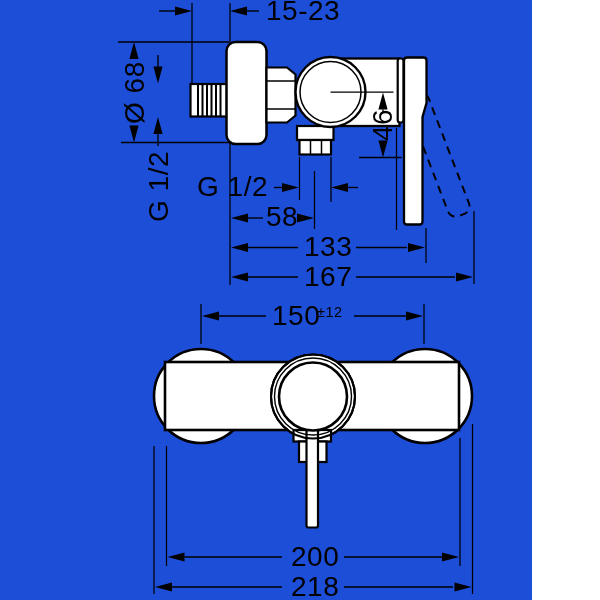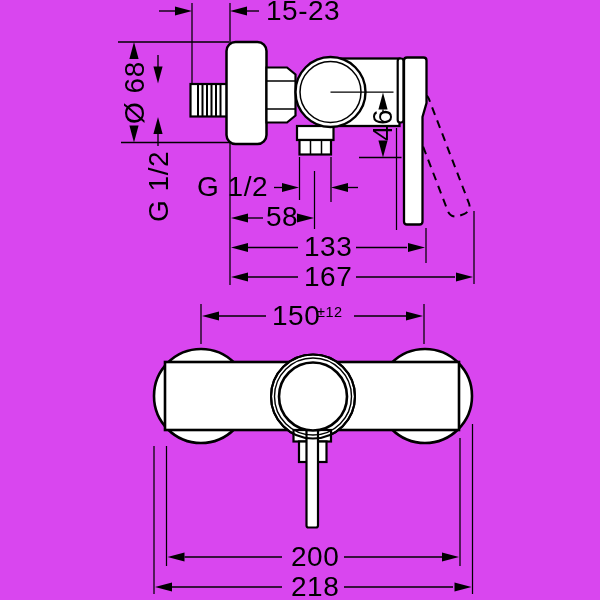--- a/index.html
+++ b/index.html
@@ -1,16 +1,16 @@
 <!DOCTYPE html>
 <html><head>
 <meta charset="utf-8">
 <style>
   html,body{margin:0;padding:0;background:#ffffff}
-  .stage{width:600px;height:600px;overflow:hidden;background:#d946ef}
+  .stage{width:532px;height:600px;overflow:hidden;background:#1d4ed8}
   svg{display:block}
   .dl{stroke:#000;stroke-width:1.35;fill:none}
   .wl{stroke:#000;stroke-width:1.25;fill:none}
   .ah{fill:#000;stroke:none}
   .ol{stroke:#000;fill:#ffffff}
   .on{stroke:#000;fill:none}
   text{font-family:"Liberation Sans",sans-serif;font-size:28px;fill:#000;letter-spacing:.5px}
   text.sup{font-size:14.5px;letter-spacing:.5px}
 </style>
 </head>

